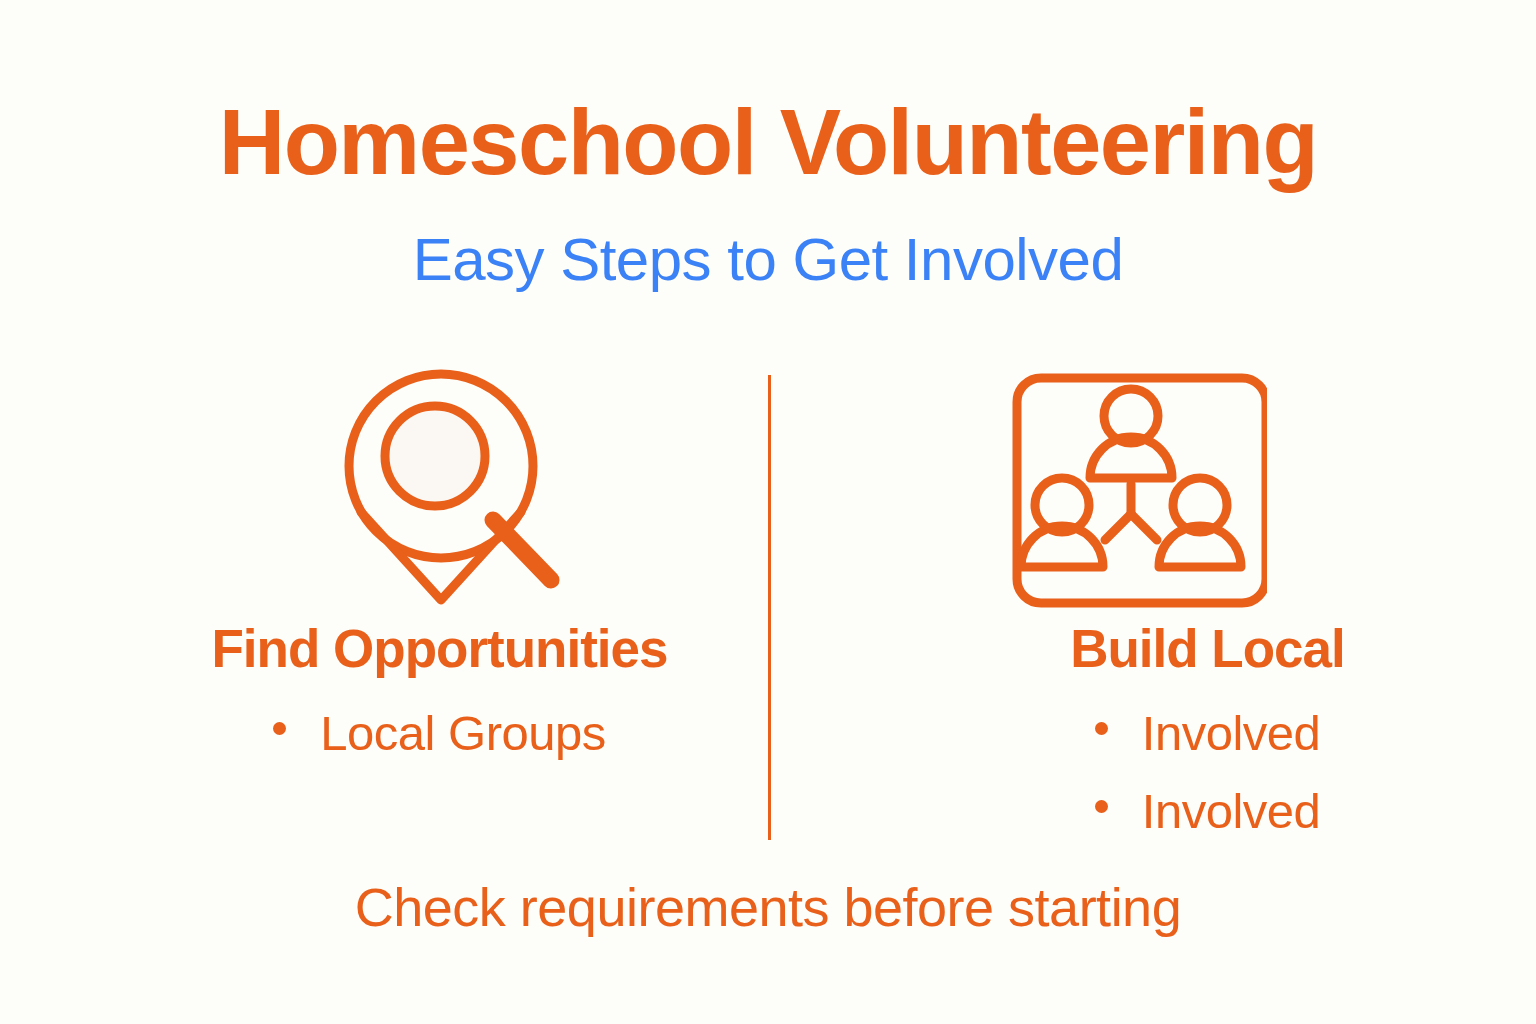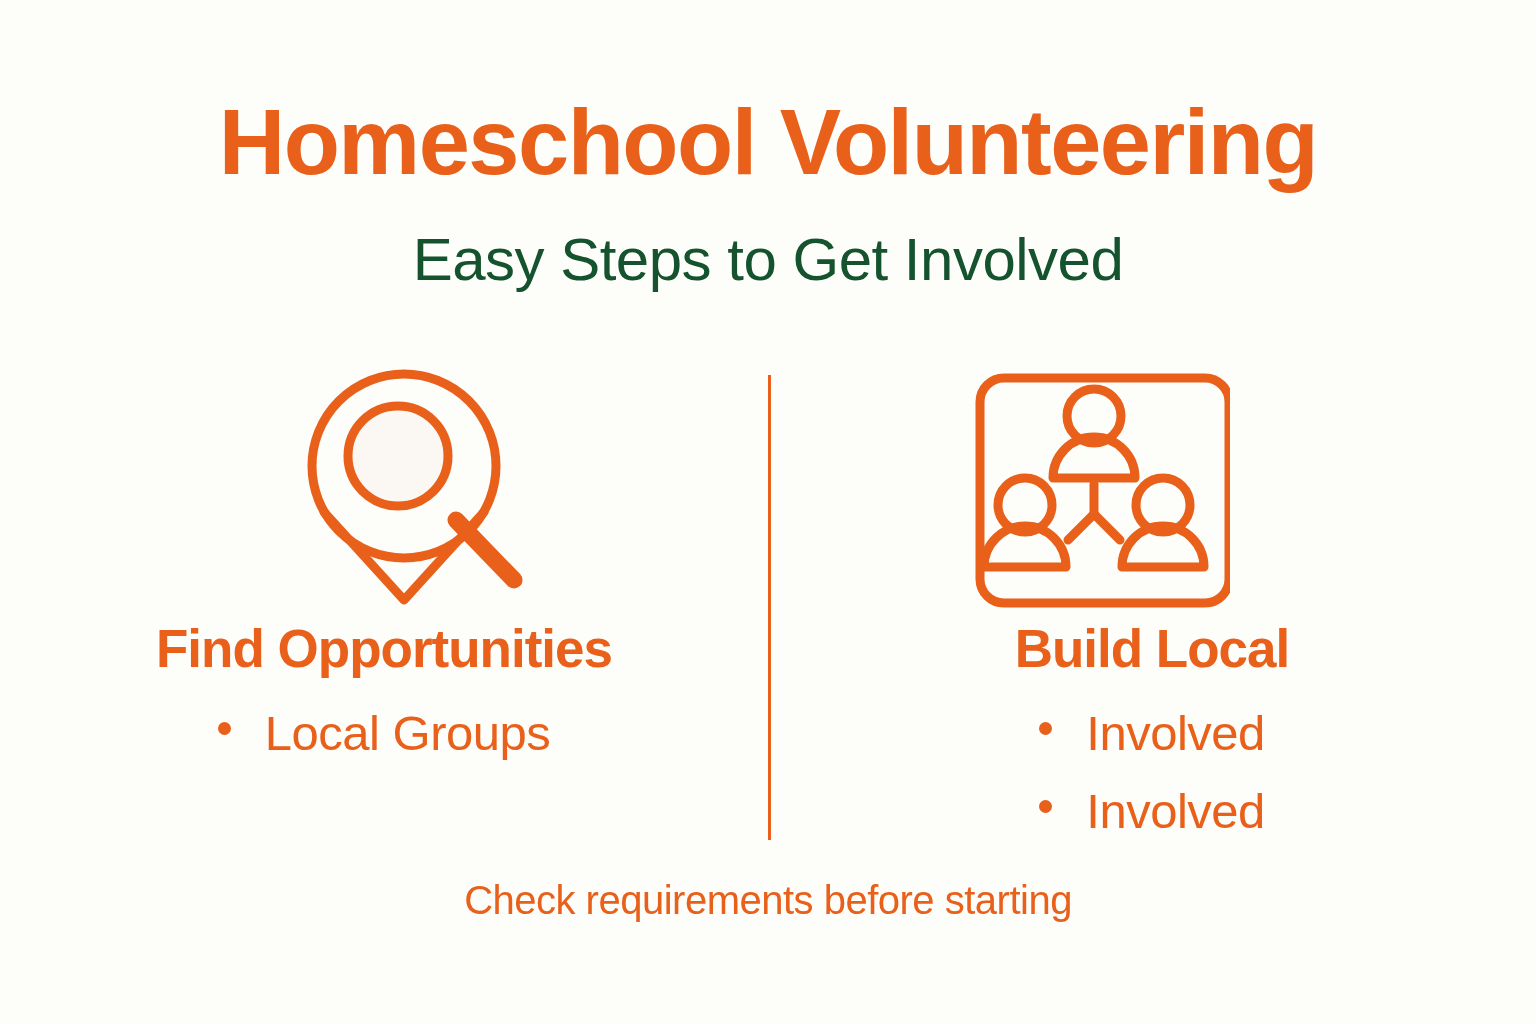--- a/index.html
+++ b/index.html
@@ -37,21 +37,21 @@
     color: #e8601a;
     letter-spacing: -1.5px;
     line-height: 1.0;
     margin: 0;
     white-space: nowrap;
     text-align: center;
   }
   .subtitle {
     font-size: 60px;
     font-weight: 400;
-    color: #14532d;
+    color: #3b82f6;
     letter-spacing: -0.5px;
     line-height: 1.0;
     margin: 0;
     padding-top: 42px;
     white-space: nowrap;
   }
 
   
   .columns {
     position: absolute;
@@ -66,20 +66,21 @@
     top: 15px;
     width: 3px;
     height: 465px;
     background: #e8601a;
   }
   .col {
     position: absolute;
     top: 0;
     width: 768px;
     height: 500px;
+    padding-left: 37px;
   }
   .col-left  { left: 0; }
   .col-right { left: 768px; }
 
   .icon-wrap {
     position: absolute;
     top: 0;
     width: 100%;
     height: 250px;
   }
@@ -136,21 +137,21 @@
     text-align: right;
   }
 
   
   .footer {
     position: absolute;
     left: 0;
     top: 880px;
     width: 1536px;
     text-align: center;
-    font-size: 40px;
+    font-size: 54px;
     font-weight: 400;
     color: #e8601a;
     letter-spacing: -0.5px;
     line-height: 1.0;
     white-space: nowrap;
   }
 </style>
 </head>
 <body>
 

